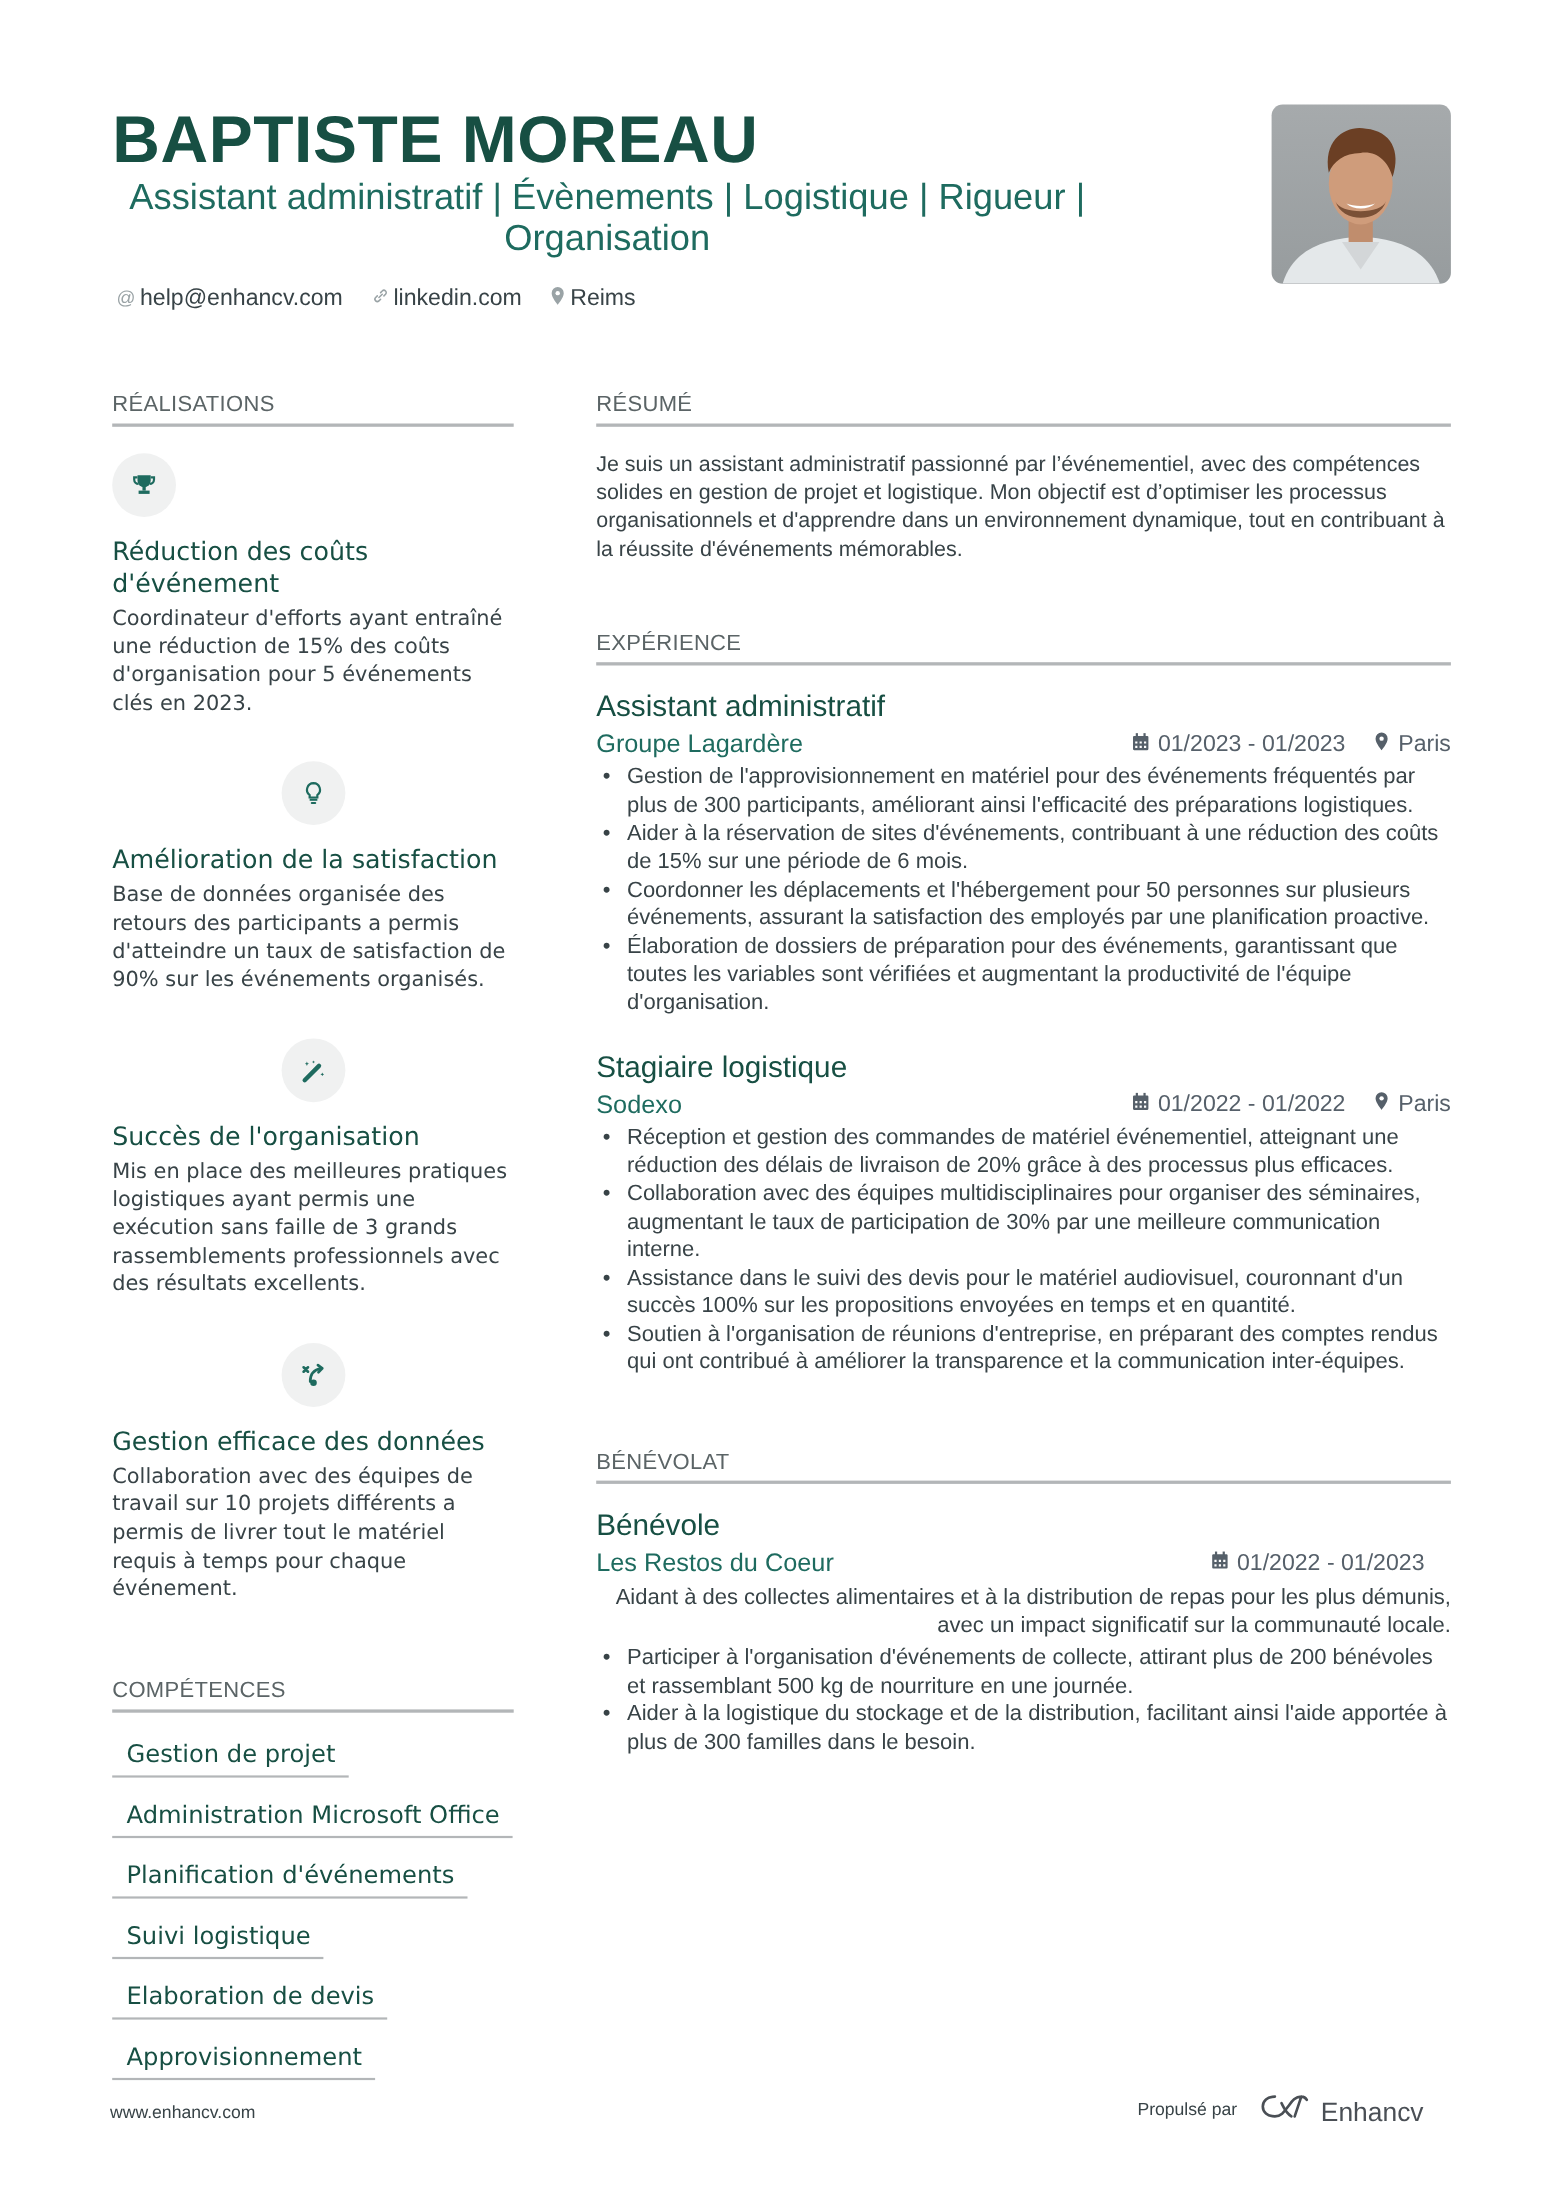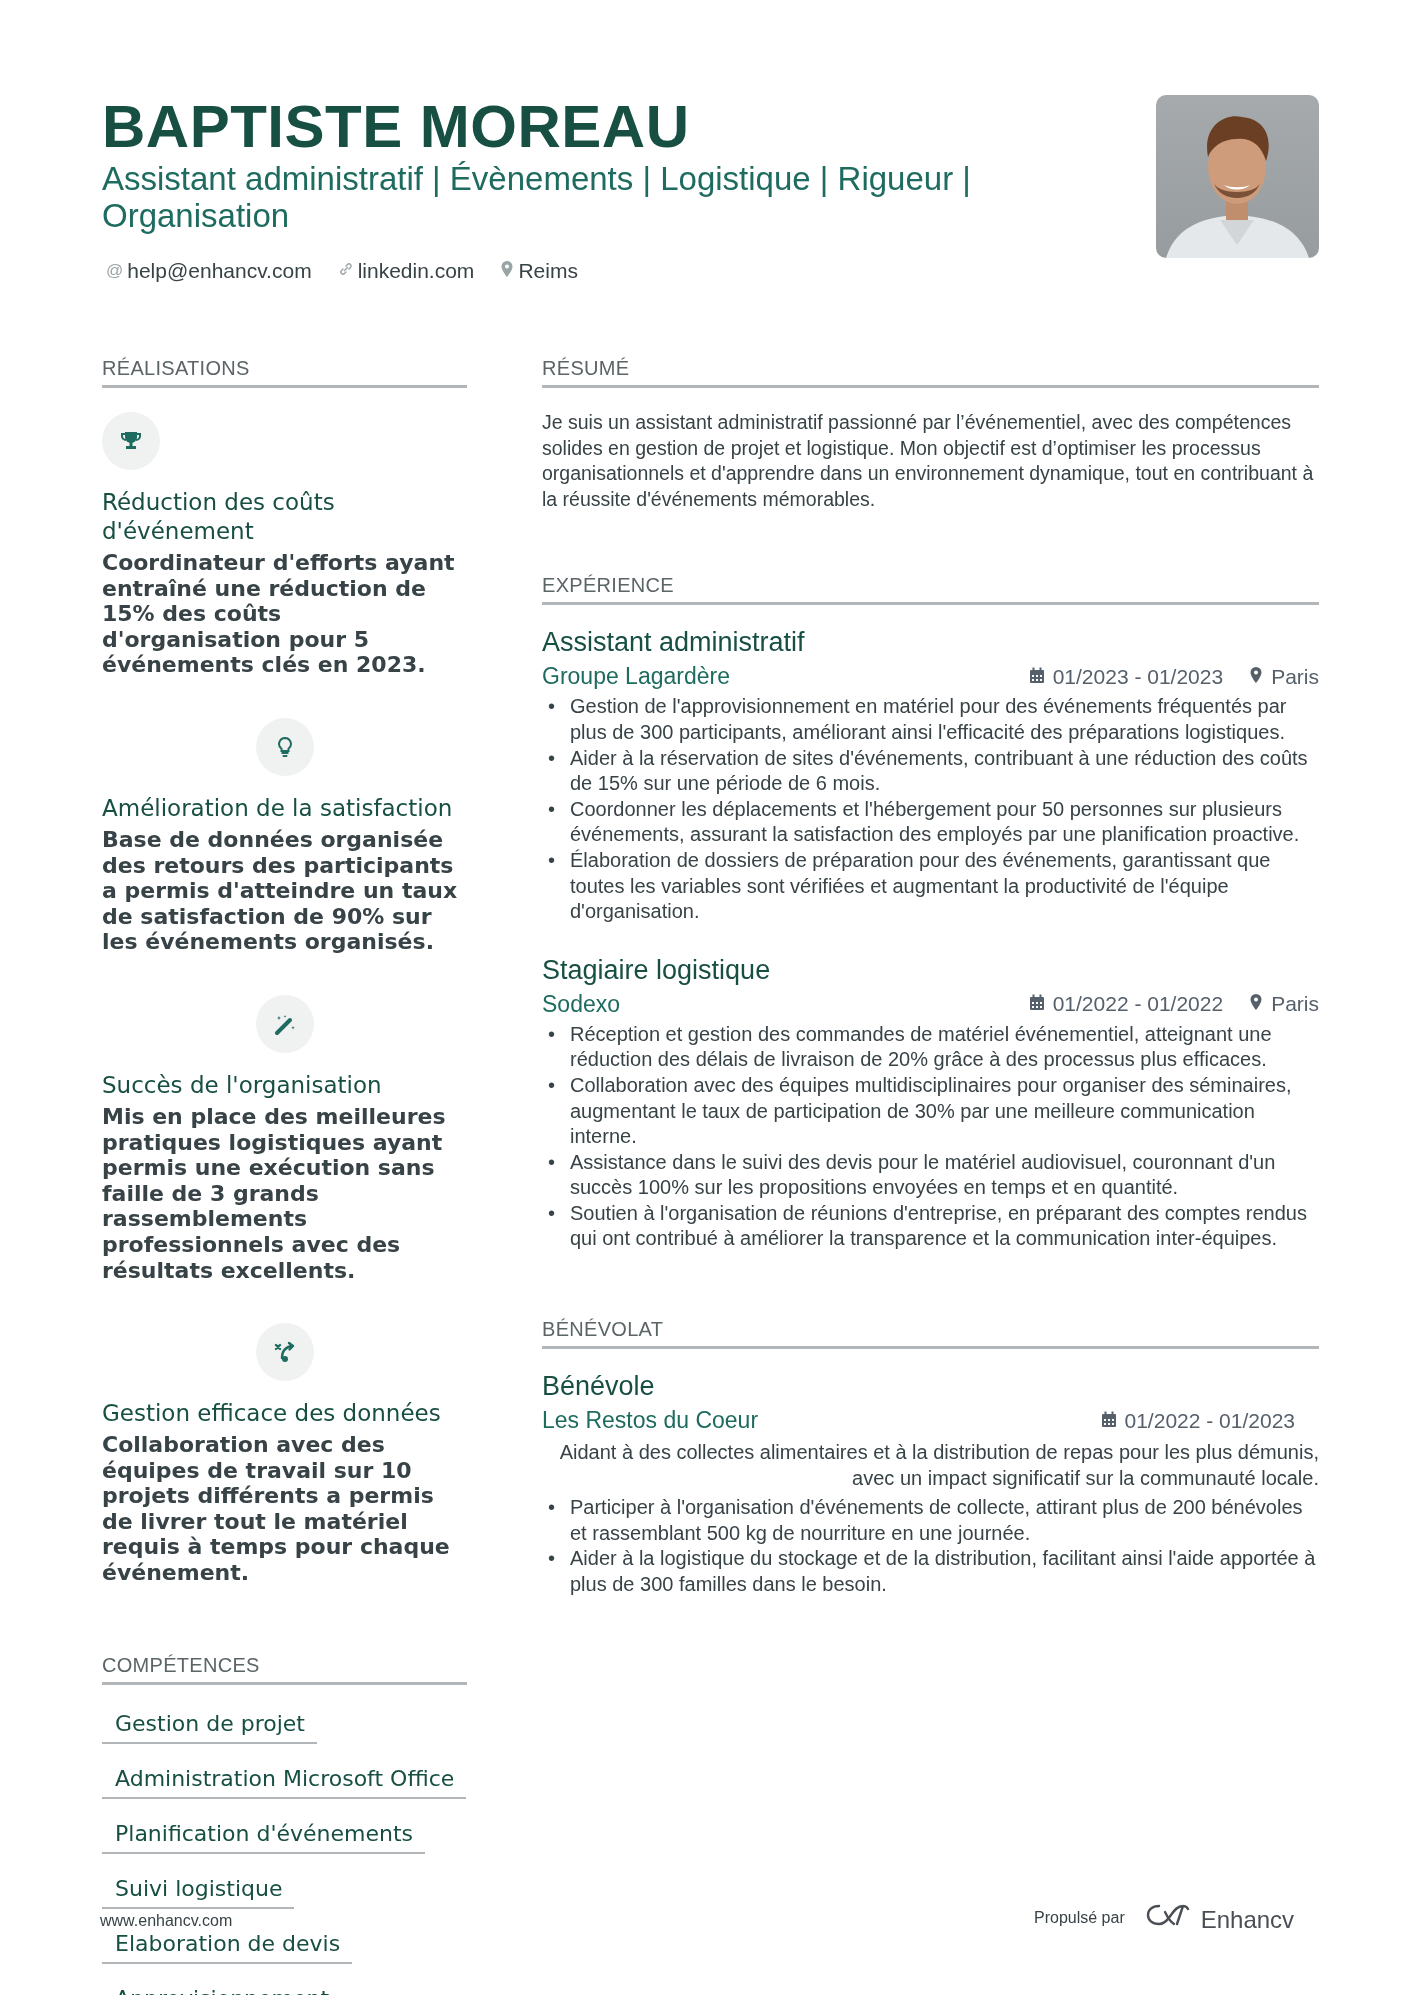--- a/index.html
+++ b/index.html
@@ -1,32 +1,32 @@
 <!DOCTYPE html>
 <html><head>
 <meta charset="utf-8">
 <style>
   * { box-sizing: border-box; margin: 0; padding: 0; }
   html, body { width: 1410px; height: 1995px; background: #ffffff; }
   body { position: relative; font-family: "DejaVu Sans", "Liberation Sans", sans-serif; color: #384347; overflow: hidden; }
   .abs { position: absolute; }
   .name { left: 102px; top: 92px; font-family: "Liberation Sans", sans-serif; font-weight: 700; font-size: 60px; letter-spacing: 0.5px; color: #174f43; line-height: 70px; }
-  .subtitle { left: 102px; top: 160px; width: 900px; font-family: "Liberation Sans", sans-serif; font-size: 33px; line-height: 37px; color: #1e6b5f; }
+  .subtitle { left: 102px; top: 160px; width: 900px; font-family: "Liberation Sans", sans-serif; font-size: 33px; line-height: 37px; color: #1e6b5f; text-align: center; }
   .contacts { left: 106px; top: 259px; display: flex; gap: 26px; font-family: "Liberation Sans", sans-serif; font-size: 21px; color: #384347; }
   .contact { display: flex; align-items: center; gap: 4px; }
   .contact .ci { color: #9aa3a6; font-size: 17px; }
   .photo { left: 1156px; top: 95px; width: 163px; height: 163px; border-radius: 10px; overflow: hidden; background: linear-gradient(180deg,#a6aaac 0%,#979c9e 100%); }
   .sec-title { font-family: "Liberation Sans", sans-serif; font-size: 20px; color: #5b6466; letter-spacing: 0.3px; padding-bottom: 5px; border-bottom: 3px solid #b3b6b8; }
   .left { left: 102px; top: 357px; width: 365px; }
   .right { left: 542px; top: 357px; width: 777px; }
   .ach { display: flex; gap: 18px; margin-top: 22px; flex-direction: column; }
   .ach-icon { flex: 0 0 58px; width: 58px; height: 58px; border-radius: 50%; background: #f0f1f1; display: flex; align-items: center; justify-content: center; margin-top: 2px; }
   .ach-body { flex: 1; }
   .ach-title { font-size: 23px; line-height: 29px; color: #174f43; font-family: "DejaVu Sans", sans-serif; }
-  .ach-desc { font-size: 22px; line-height: 25.6px; color: #384347; margin-top: 4px; font-weight: bold; }
+  .ach-desc { font-size: 19px; line-height: 25.6px; color: #384347; margin-top: 4px; }
   .ach + .ach { margin-top: 38px; align-items: center; }
   .skills { margin-top: 26px; }
   .skill { display: inline-block; font-size: 22px; color: #174f43; padding: 0 12px 6px 13px; border-bottom: 2px solid #b3b6b8; margin-bottom: 22px; }
   .skill-wrap { display: block; }
   .summary { font-size: 19.5px; line-height: 25.6px; margin-top: 22px; font-family: "Liberation Sans", sans-serif; color: #384347; }
   .section { margin-top: 70px; }
   .job-title { font-family: "Liberation Sans", sans-serif; font-size: 27px; color: #174f43; margin-top: 20px; line-height: 34px; }
   .job-row { display: flex; justify-content: space-between; align-items: center; margin-top: 4px; }
   .company { font-family: "Liberation Sans", sans-serif; font-size: 23px; color: #1e6b5f; }
   .meta { display: flex; gap: 26px; font-family: "Liberation Sans", sans-serif; font-size: 21px; color: #56606a; align-items: flex-end; }

